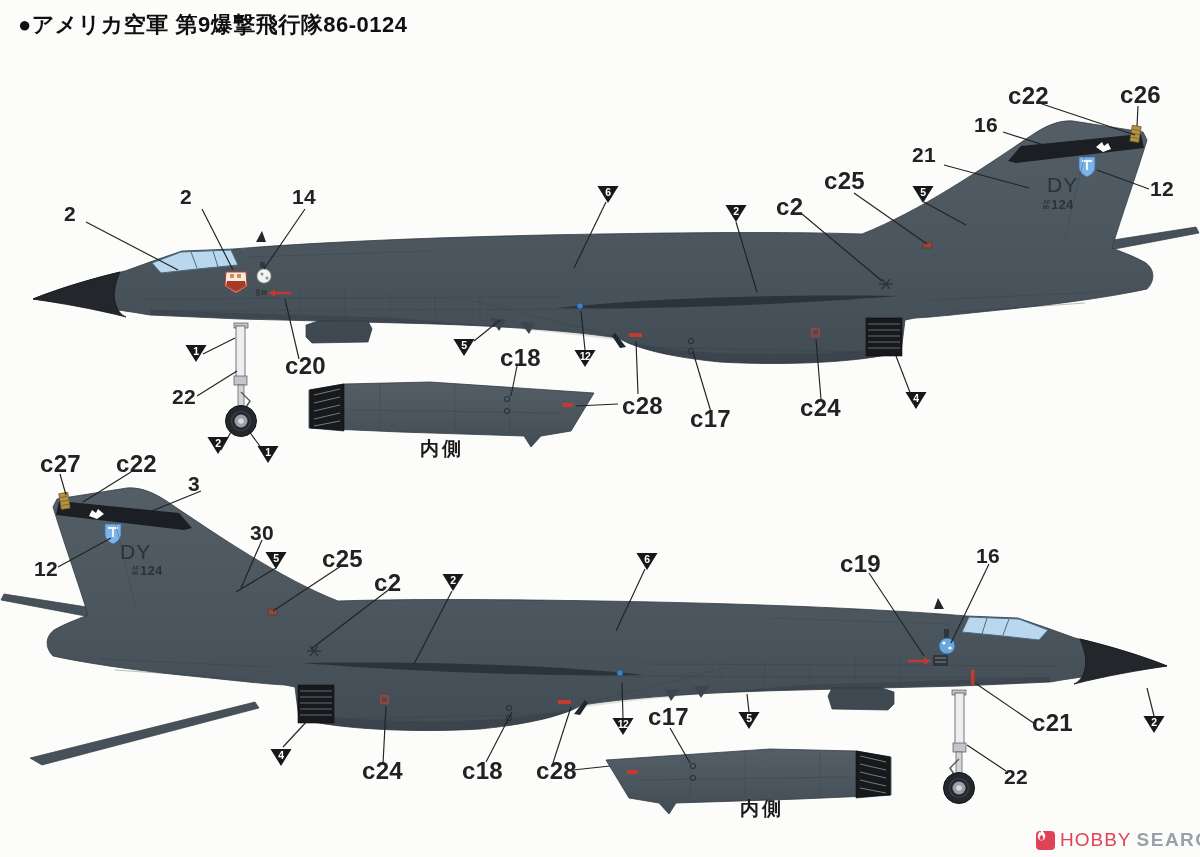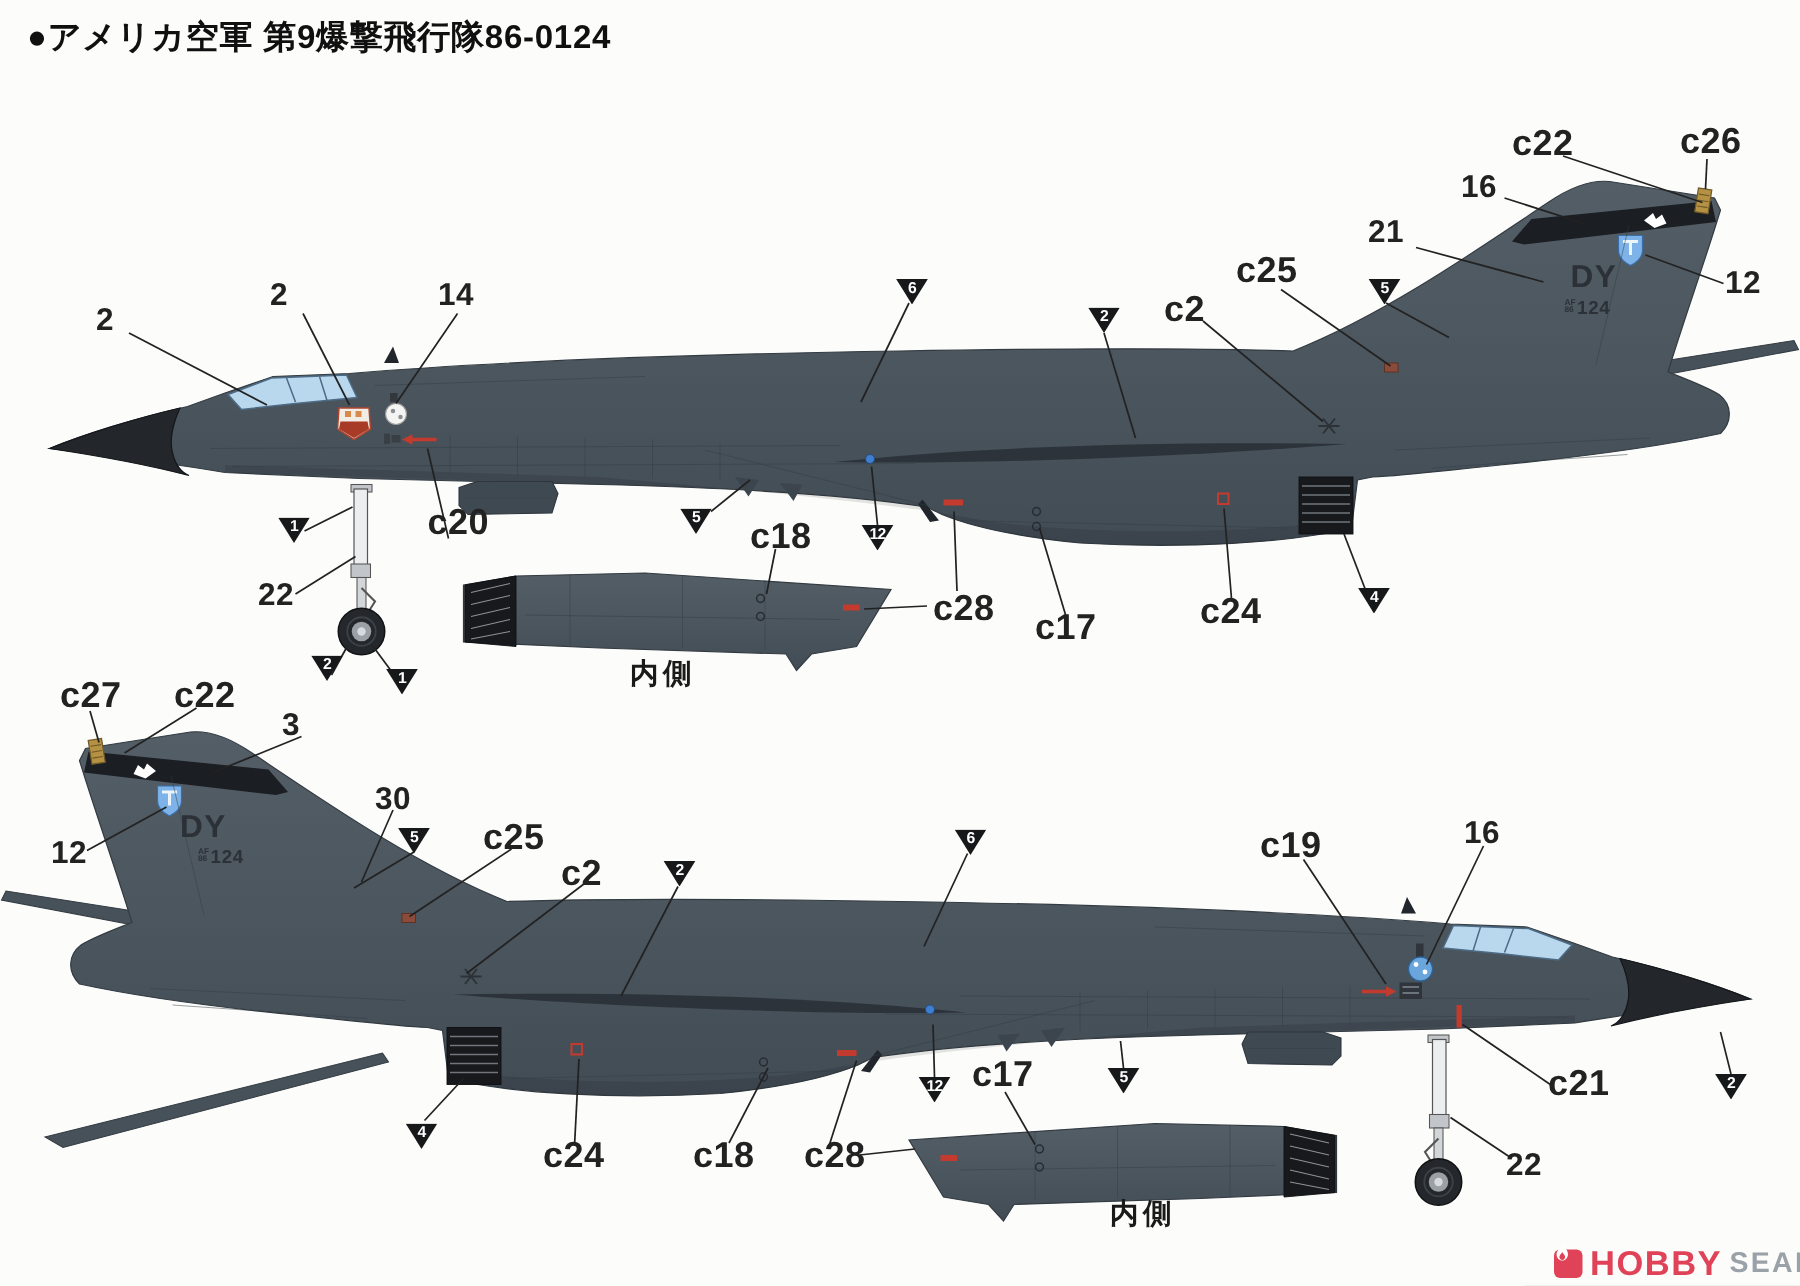--- a/index.html
+++ b/index.html
@@ -6,28 +6,28 @@
   .page{position:relative;width:1200px;height:857px;background:#fcfcfa;overflow:hidden;
         font-family:"Liberation Sans",sans-serif;}
   svg{position:absolute;left:0;top:0;}
   .title{position:absolute;left:18px;top:10px;font-size:22px;font-weight:bold;color:#101010;letter-spacing:.5px;}
   .lbl{position:absolute;font-weight:bold;font-size:21px;color:var(--label-ink,#222);letter-spacing:.3px;line-height:22px;}
   .lbl.code{font-size:24px;}
   .tri{position:absolute;width:22px;height:17px;background:#17181a;
        clip-path:polygon(2% 0,98% 0,50% 100%);display:flex;justify-content:center;}
   .tri span{color:#fff;font-size:10.5px;font-weight:bold;line-height:12px;letter-spacing:-.5px;}
   .inner{position:absolute;font-weight:bold;font-size:19px;color:#1a1a1a;letter-spacing:3px;}
-  .tailcode{position:absolute;font-weight:bold;font-size:21px;color:#2b3137;letter-spacing:1px;line-height:20px;}
+  .tailcode{position:absolute;font-weight:normal;font-size:21px;color:#2b3137;letter-spacing:1px;line-height:20px;}
   .serial{position:absolute;display:flex;align-items:flex-end;gap:1px;color:#2b3137;font-weight:bold;}
   .serial .pfx{display:flex;flex-direction:column;font-size:5.5px;line-height:5px;}
   .serial .num{font-size:12.5px;line-height:10px;letter-spacing:.5px;}
   .logo{position:absolute;left:1036px;top:829px;display:flex;align-items:center;gap:5px;}
   .logo .mark{width:19px;height:19px;background:var(--logo-red,#e04358);border-radius:4px;
        display:flex;align-items:center;justify-content:center;}
-  .logo .hobby{color:var(--logo-red,#e04358);font-weight:bold;font-size:23px;letter-spacing:1px;}
+  .logo .hobby{color:var(--logo-red,#e04358);font-weight:normal;font-size:19px;letter-spacing:1px;}
   .logo .search{color:var(--logo-gray,#9aa1a8);font-weight:bold;font-size:19px;letter-spacing:1.5px;}
   
   .body{fill:url(#bodyGrad);stroke:#333b42;stroke-width:.8;}
   .bodyDark{fill:#47515a;stroke:#333b42;stroke-width:.7;}
   .shade{fill:rgba(0,0,0,.10);stroke:none;}
   .glove{fill:#2a3036;opacity:.9;stroke:none;}
   .fair{fill:#3c454d;stroke:none;}
   .radome{fill:var(--radome,#23272b);stroke:#14171a;stroke-width:.8;}
   .canopy{fill:var(--canopy,#b9d8ee);stroke:#4d6b85;stroke-width:1;}
   .cframe{stroke:#4d6b85;stroke-width:1;fill:none;}
@@ -286,21 +286,21 @@
   <div class="lbl" style="left:180px;top:186px">2</div>
   <div class="lbl" style="left:292px;top:186px">14</div>
   <div class="lbl code" style="left:776px;top:196px">c2</div>
   <div class="lbl code" style="left:824px;top:170px">c25</div>
   <div class="lbl" style="left:912px;top:144px">21</div>
   <div class="lbl" style="left:974px;top:114px">16</div>
   <div class="lbl code" style="left:1008px;top:85px">c22</div>
   <div class="lbl code" style="left:1120px;top:84px">c26</div>
   <div class="lbl" style="left:1150px;top:178px">12</div>
   <div class="lbl" style="left:172px;top:386px">22</div>
-  <div class="lbl code" style="left:285px;top:338px">c20</div>
+  <div class="lbl code" style="left:285px;top:355px">c20</div>
   <div class="lbl code" style="left:500px;top:347px">c18</div>
   <div class="lbl code" style="left:622px;top:395px">c28</div>
   <div class="lbl code" style="left:690px;top:408px">c17</div>
   <div class="lbl code" style="left:800px;top:397px">c24</div>
 
   <div class="tri" style="left:597px;top:186px">
       <span>6</span>
     </div>
   <div class="tri" style="left:725px;top:205px">
       <span>2</span>

